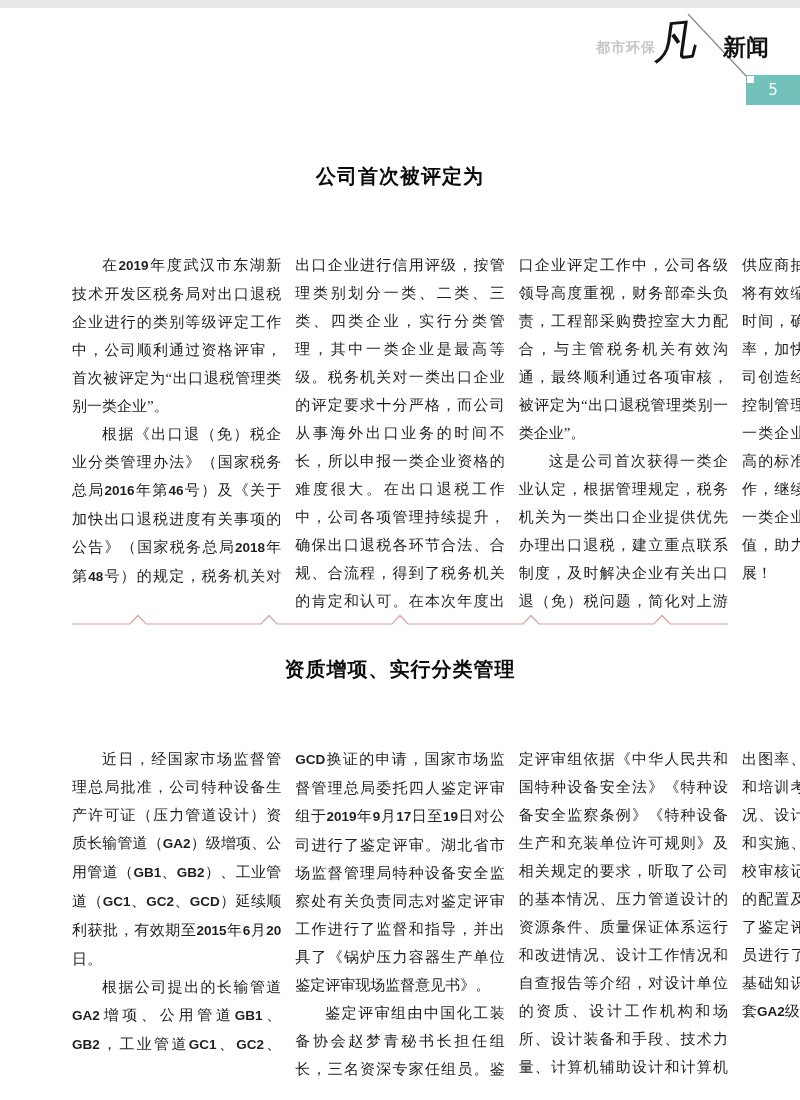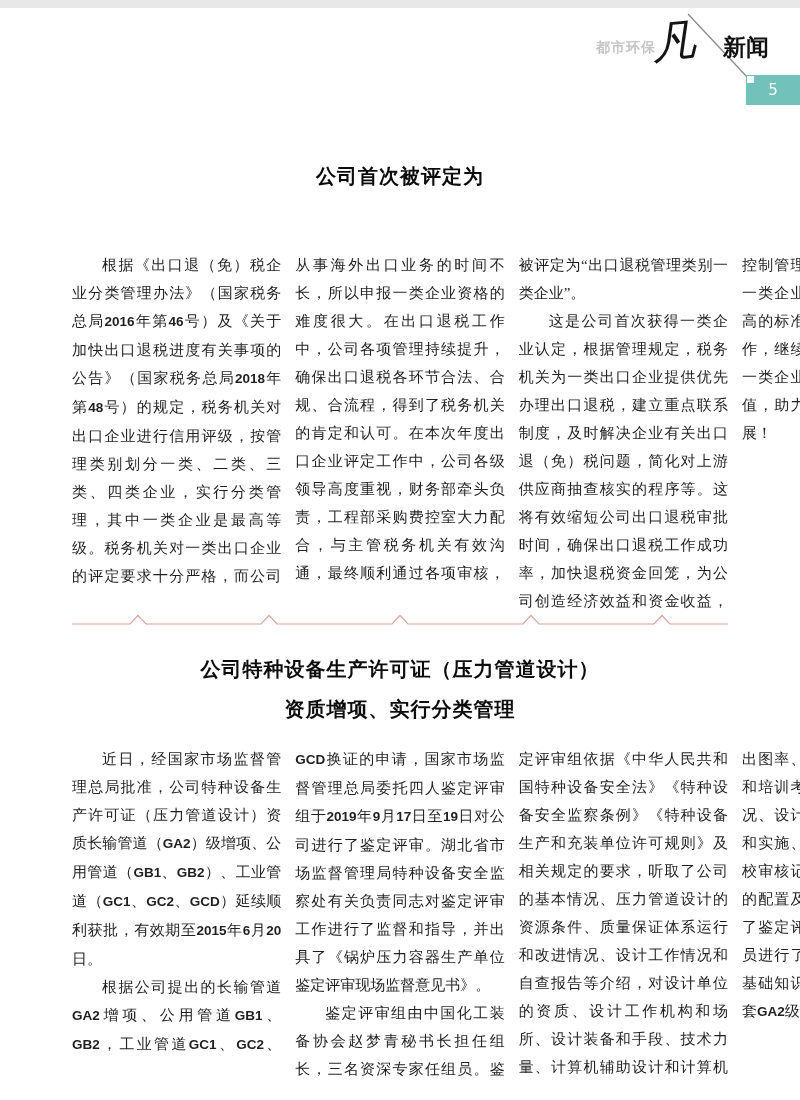--- a/index.html
+++ b/index.html
@@ -92,32 +92,32 @@
       <div class="num">5</div>
     </div>
   </div>
 
   <div class="art-title" id="title1">
     <div>公司首次被评定为</div>
   </div>
 
   <div class="cols" id="body1">
     <div>
+        <p class="para">在<span class="latin">2019</span>年度武汉市东湖新技术开发区税务局对出口退税企业进行的类别等级评定工作中，公司顺利通过资格评审，首次被评定为“出口退税管理类别一类企业”。</p>
         <p class="para">根据《出口退（免）税企业分类管理办法》（国家税务总局<span class="latin">2016</span>年第<span class="latin">46</span>号）及《关于加快出口退税进度有关事项的公告》（国家税务总局<span class="latin">2018</span>年第<span class="latin">48</span>号）的规定，税务机关对出口企业进行信用评级，按管理类别划分一类、二类、三类、四类企业，实行分类管理，其中一类企业是最高等级。税务机关对一类出口企业的评定要求十分严格，而公司从事海外出口业务的时间不长，所以申报一类企业资格的难度很大。在出口退税工作中，公司各项管理持续提升，确保出口退税各环节合法、合规、合流程，得到了税务机关的肯定和认可。在本次年度出口企业评定工作中，公司各级领导高度重视，财务部牵头负责，工程部采购费控室大力配合，与主管税务机关有效沟通，最终顺利通过各项审核，被评定为“出口退税管理类别一类企业”。</p>
         <p class="para">这是公司首次获得一类企业认定，根据管理规定，税务机关为一类出口企业提供优先办理出口退税，建立重点联系制度，及时解决企业有关出口退（免）税问题，简化对上游供应商抽查核实的程序等。这将有效缩短公司出口退税审批时间，确保出口退税工作成功率，加快退税资金回笼，为公司创造经济效益和资金收益，控制管理风险。作为出口退税一类企业，公司各部门将以更高的标准做好出口退税管理工作，继续加强税企合作，保持一类企业资格，为公司创造价值，助力公司海外业务高速发展！</p>
       </div>
     <p class="signature">财务部</p>
   </div>
 
   <svg class="divider" width="656" height="14">
     <polyline fill="none" stroke="#d9a2a2" stroke-width="1.2" points="0,10 58,10 66,1.5 74,10 189,10 197,1.5 205,10 320,10 328,1.5 336,10 451,10 459,1.5 467,10 582,10 590,1.5 598,10 656,10"></polyline>
   </svg>
 
   <div class="art-title" id="title2">
-    <div>公司特种设备生产许可证（压力管道设计）</div>
     <div>资质增项、实行分类管理</div>
   </div>
 
   <div class="cols" id="body2">
     <div>
         <p class="para">近日，经国家市场监督管理总局批准，公司特种设备生产许可证（压力管道设计）资质长输管道（<span class="latin">GA2</span>）级增项、公用管道（<span class="latin">GB1</span>、<span class="latin">GB2</span>）、工业管道（<span class="latin">GC1</span>、<span class="latin">GC2</span>、<span class="latin">GCD</span>）延续顺利获批，有效期至<span class="latin">2015</span>年<span class="latin">6</span>月<span class="latin">20</span>日。</p>
         <p class="para">根据公司提出的长输管道<span class="latin">GA2</span>增项、公用管道<span class="latin">GB1</span>、<span class="latin">GB2</span>，工业管道<span class="latin">GC1</span>、<span class="latin">GC2</span>、<span class="latin">GCD</span>换证的申请，国家市场监督管理总局委托四人鉴定评审组于<span class="latin">2019</span>年<span class="latin">9</span>月<span class="latin">17</span>日至<span class="latin">19</span>日对公司进行了鉴定评审。湖北省市场监督管理局特种设备安全监察处有关负责同志对鉴定评审工作进行了监督和指导，并出具了《锅炉压力容器生产单位鉴定评审现场监督意见书》。</p>
         <p class="para">鉴定评审组由中国化工装备协会赵梦青秘书长担任组长，三名资深专家任组员。鉴定评审组依据《中华人民共和国特种设备安全法》《特种设备安全监察条例》《特种设备生产和充装单位许可规则》及相关规定的要求，听取了公司的基本情况、压力管道设计的资源条件、质量保证体系运行和改进情况、设计工作情况和自查报告等介绍，对设计单位的资质、设计工作机构和场所、设计装备和手段、技术力量、计算机辅助设计和计算机出图率、各级设计人员的条件和培训考核情况、人员变动情况、设计质量保证体系的建立和实施、设计文件质量、设计校审核记录、有关法规和标准的配置及执行情况等方面进行了鉴定评审；对设计、校核人员进行了两个小时的压力管道基础知识书面考试，并结合一套<span class="latin">GA2</span>级试设</p>
       </div>
   </div>

